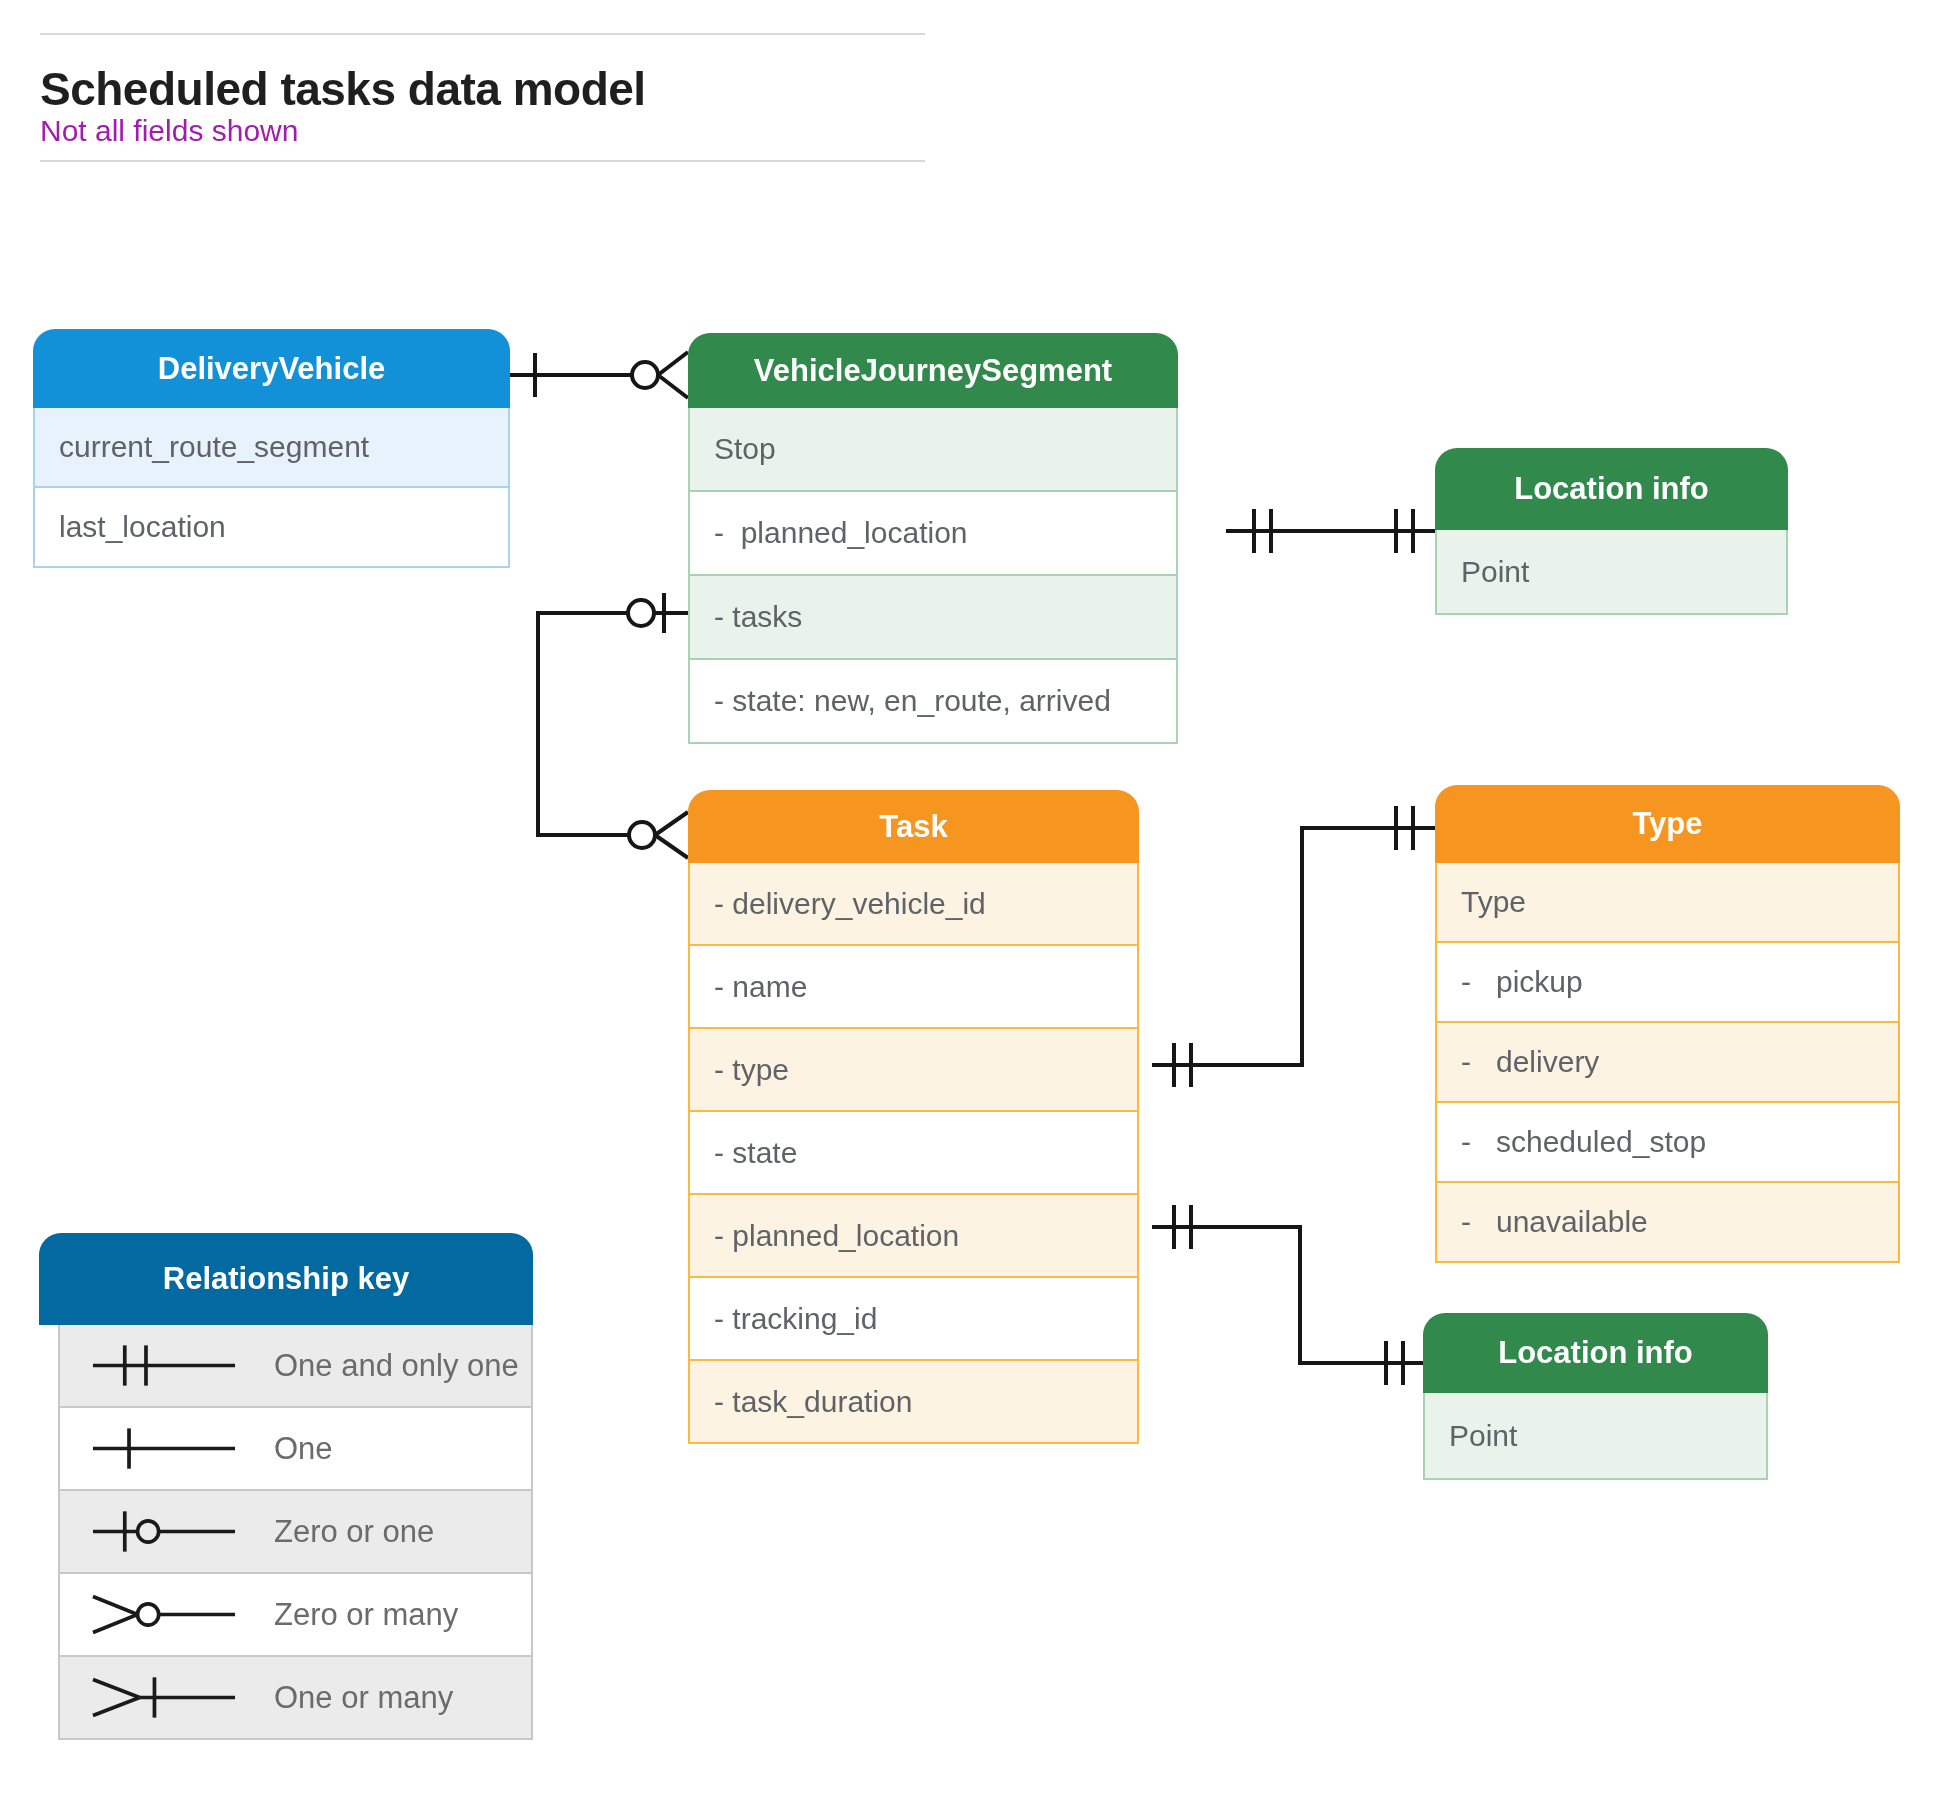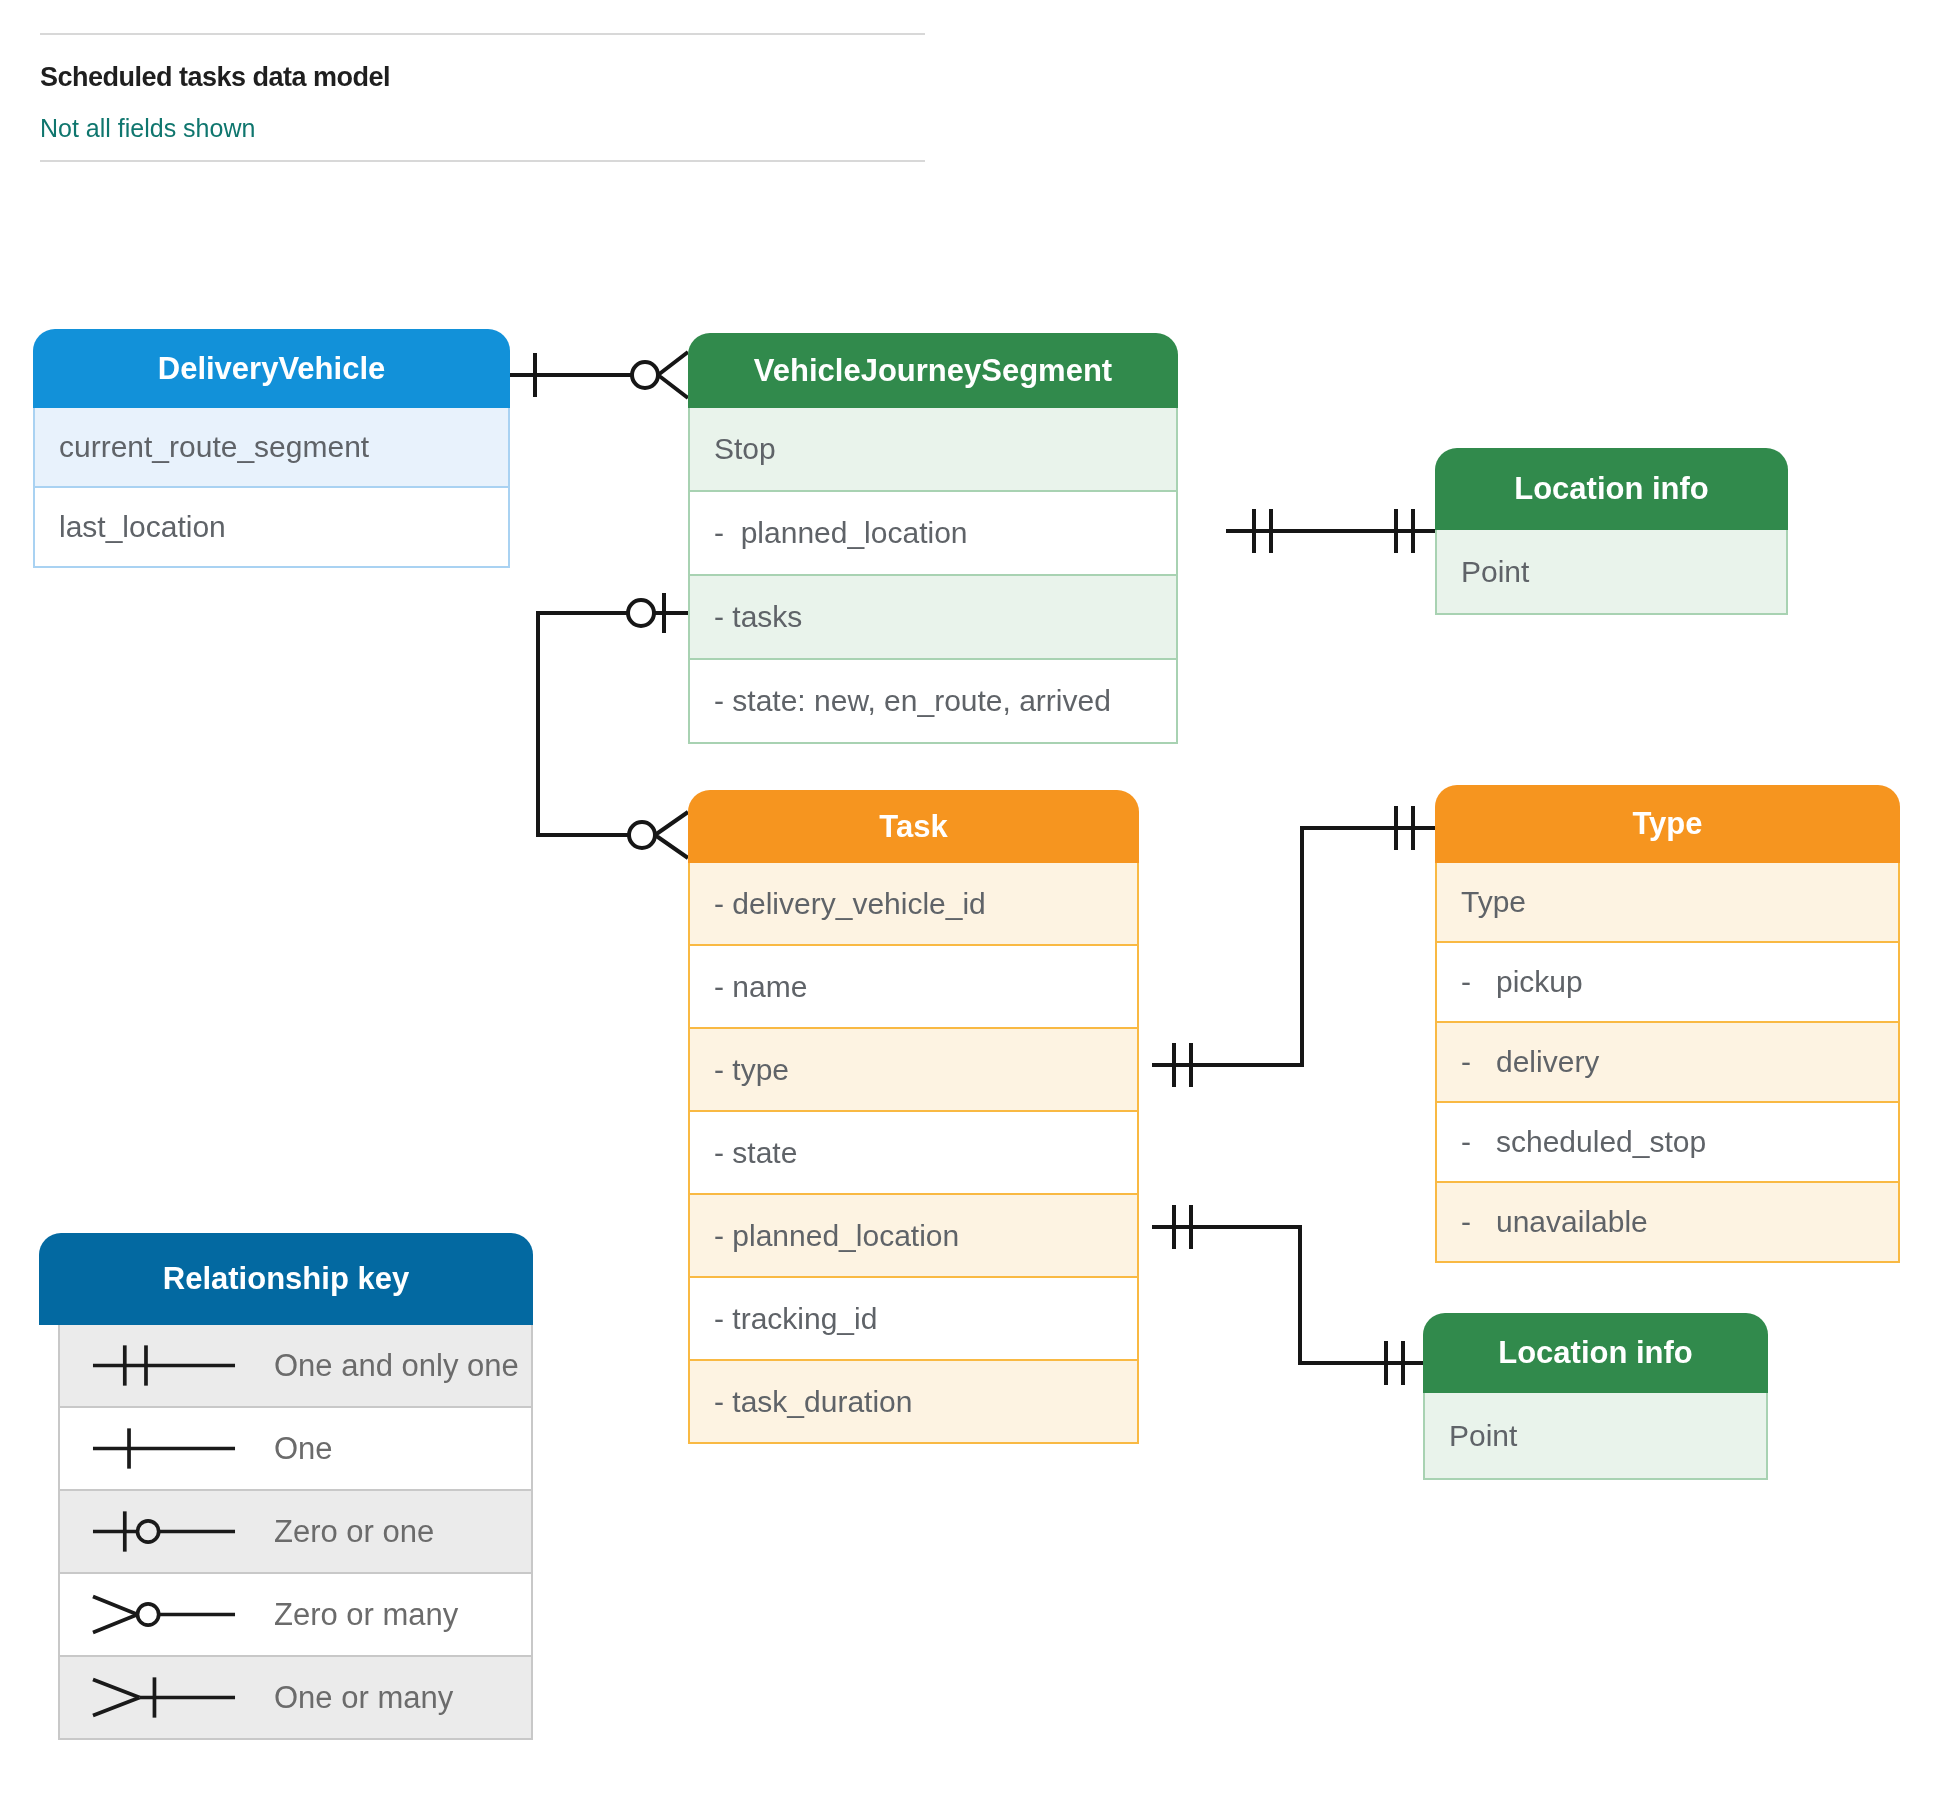--- a/index.html
+++ b/index.html
@@ -1,22 +1,22 @@
 <!DOCTYPE html>
 <html><head>
 <meta charset="utf-8">
 <style>
   html,body{margin:0;padding:0;}
   body{
     width:1940px;height:1805px;position:relative;background:#ffffff;
     font-family:"Liberation Sans", sans-serif;overflow:hidden;
   }
   .rule{position:absolute;height:2px;background:#d8d8d8;}
-  .title{position:absolute;font-size:27px;font-weight:700;color:#1f1f1f;letter-spacing:-0.5px;}
-  .subtitle{position:absolute;font-size:25px;font-weight:400;color:#0f766e;}
+  .title{position:absolute;font-size:46px;font-weight:700;color:#1f1f1f;letter-spacing:-0.5px;}
+  .subtitle{position:absolute;font-size:30px;font-weight:400;color:#a21caf;}
 
   .entity{position:absolute;border-radius:24px 24px 2px 2px;background:#fff;}
   .ehead{
     height:var(--hh);line-height:var(--hh);text-align:center;color:#fff;
     font-size:31px;font-weight:700;border-radius:22px 22px 0 0;
   }
   .erow{
     height:var(--rh);display:flex;align-items:center;padding-left:24px;
     font-size:30px;color:#5f6368;white-space:pre;background:#fff;
     border-left:2px solid var(--bd);border-right:2px solid var(--bd);

